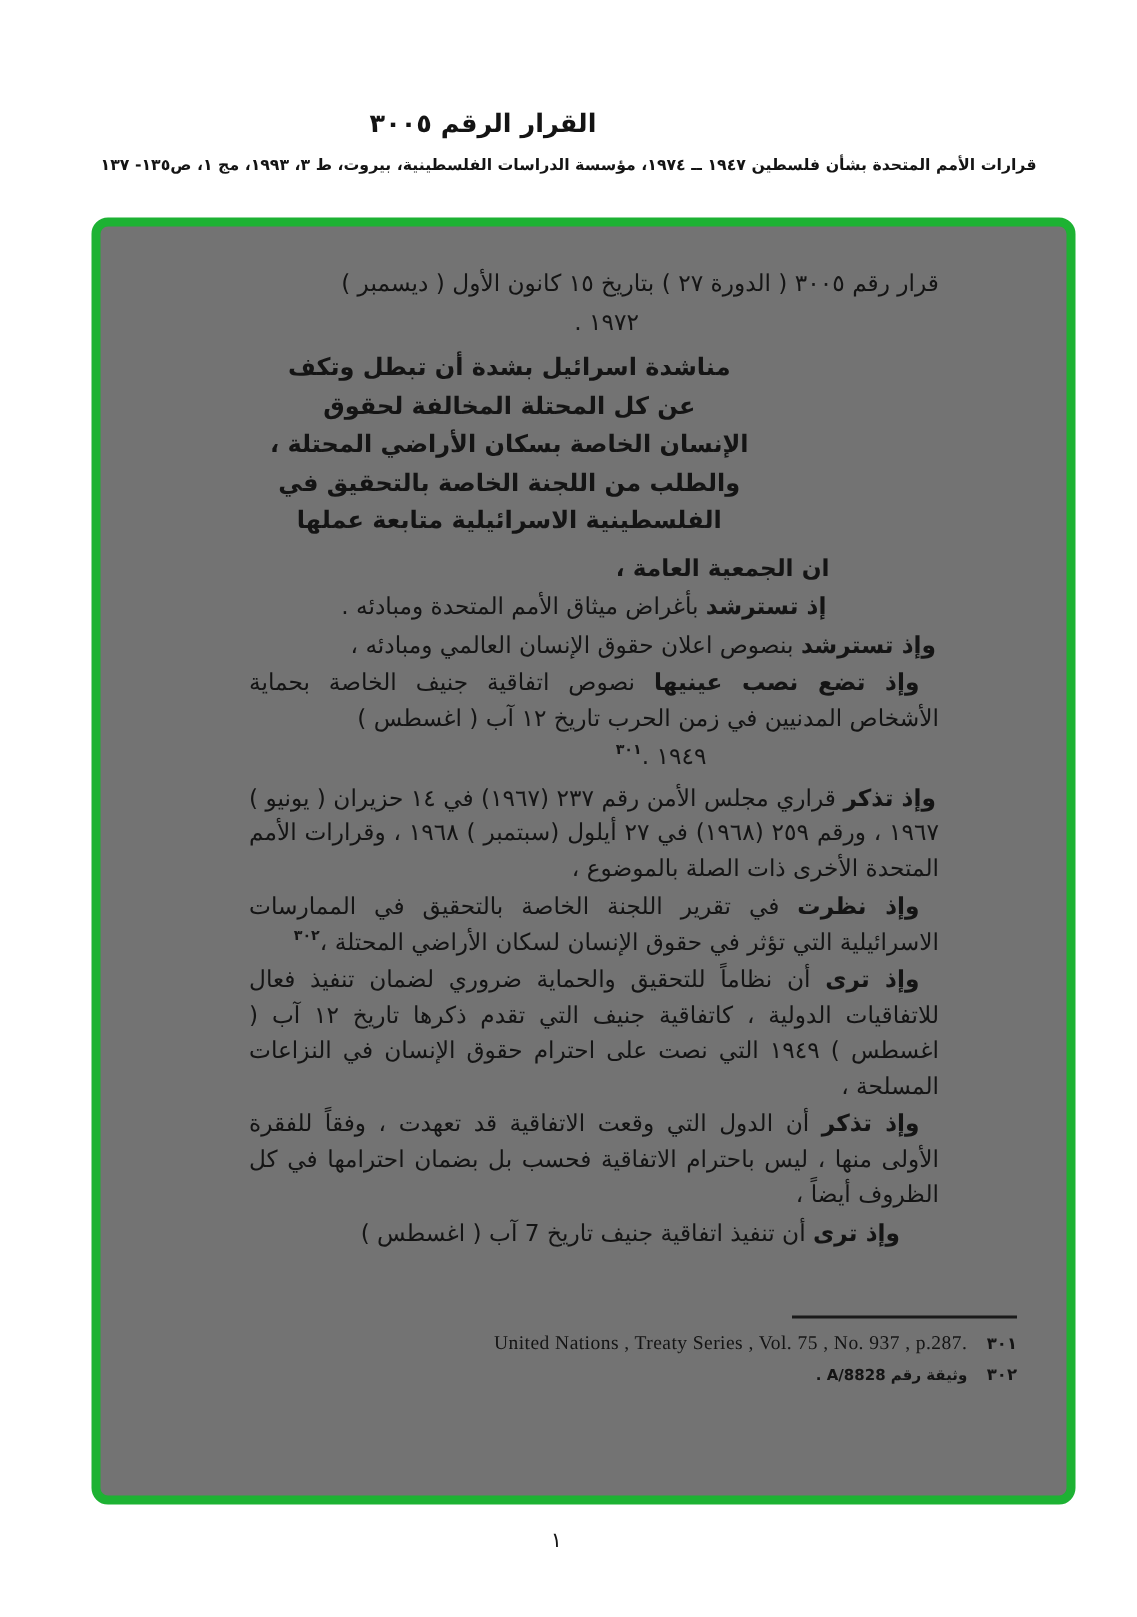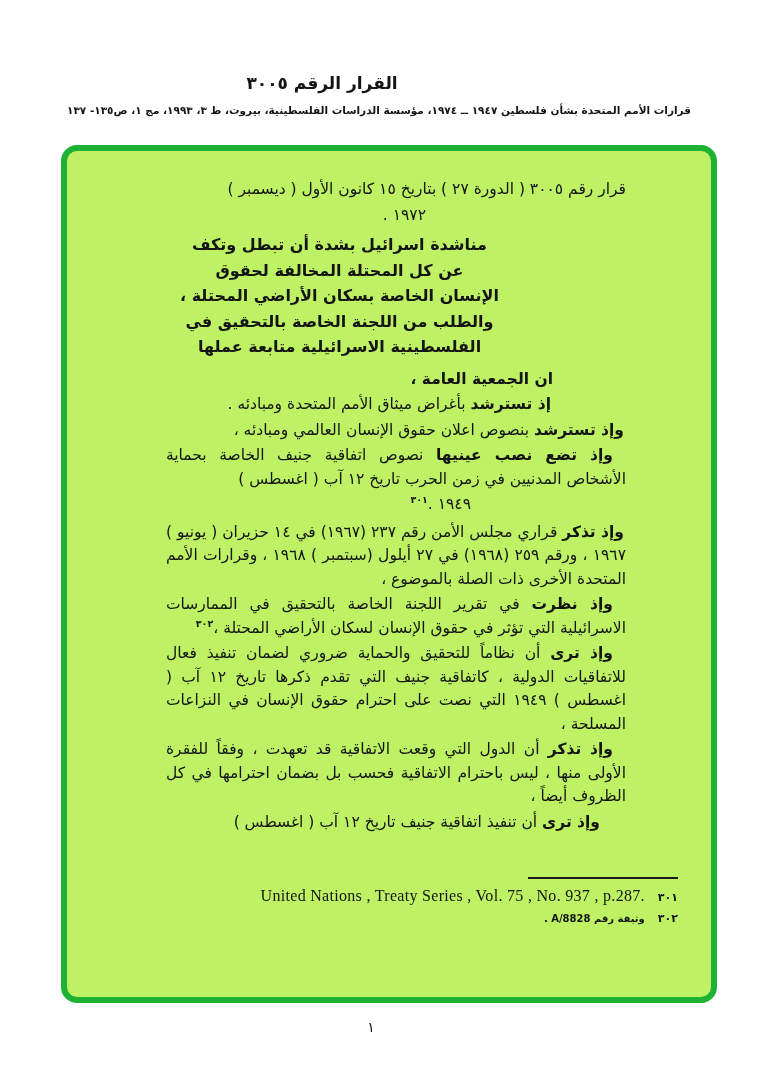--- a/index.html
+++ b/index.html
@@ -13,21 +13,21 @@
     letter-spacing:0.5px;
   }
   .doc-source {
     position:absolute; top:104px; left:0; width:758px;
     text-align:center; font-size:10.5px; font-weight:bold; direction:rtl;
     white-space:nowrap;
   }
 
   .frame {
     position:absolute; left:61px; top:145px; width:656px; height:858px;
-    border:6px solid #1db233; border-radius:16px; background:#bef264;
+    border:6px solid #1db233; border-radius:11px; background:#737373;
   }
 
   .body-text {
     position:absolute; top:27px; right:85px; width:460px;
     direction:rtl; text-align:justify; font-size:15.5px; line-height:23.5px;
   }
   .para { text-indent:13px; margin-bottom:2px; }
   .date-line { text-indent:0; white-space:nowrap; text-align:right; }
   .year-line { text-indent:0; text-align:right; }
   .y1972 { padding-left:0; padding-right:200px; white-space:nowrap; }
@@ -48,21 +48,21 @@
     font-size:9.5px; font-weight:bold; vertical-align:super; line-height:0;
   }
 
   .footnotes {
     position:absolute; top:726px; right:33px; width:420px;
     direction:rtl; font-size:12px;
   }
   .fn-rule { width:150px; height:2px; background:#1a1a1a; margin:0 0 8px auto; }
   .fn { display:flex; direction:rtl; align-items:baseline; gap:13px; margin-bottom:7px; justify-content:flex-start; }
   .fn-num { font-weight:bold; font-size:11px; flex:0 0 auto; }
-  .fn-text-en { direction:ltr; font-family:"Liberation Serif", serif; font-size:16px; letter-spacing:0.3px; }
+  .fn-text-en { direction:ltr; font-family:"Liberation Serif", serif; font-size:13px; letter-spacing:0.3px; }
   .fn-text-ar { font-size:10px; font-weight:bold; }
 
   .page-number {
     position:absolute; top:1019px; left:-8px; width:758px;
     text-align:center; font-size:14px; direction:rtl;
   }
 </style>
 </head>
 <body>
 
@@ -113,21 +113,21 @@
 
       <p class="para ind-sm">
         <span class="lead">وإذ ترى</span><span> أن نظاماً للتحقيق والحماية ضروري لضمان تنفيذ فعال للاتفاقيات الدولية ، كاتفاقية جنيف التي تقدم ذكرها تاريخ ١٢ آب ( اغسطس ) ١٩٤٩ التي نصت على احترام حقوق الإنسان في النزاعات المسلحة ،</span>
       </p>
 
       <p class="para ind-sm">
         <span class="lead">وإذ تذكر</span><span> أن الدول التي وقعت الاتفاقية قد تعهدت ، وفقاً للفقرة الأولى منها ، ليس باحترام الاتفاقية فحسب بل بضمان احترامها في كل الظروف أيضاً ،</span>
       </p>
 
       <p class="para ind-md">
-        <span class="lead">وإذ ترى</span><span> أن تنفيذ اتفاقية جنيف تاريخ ١٢ آب ( اغسطس )</span>
+        <span class="lead">وإذ ترى</span><span> أن تنفيذ اتفاقية جنيف تاريخ 7 آب ( اغسطس )</span>
       </p>
 
     </div>
 
     <div class="footnotes" dir="rtl">
       <div class="fn-rule"></div>
       <div class="fn">
         <span class="fn-num">٣٠١</span>
         <span class="fn-text-en" dir="ltr">United Nations , Treaty Series , Vol. 75 , No. 937 , p.287.</span>
       </div>

